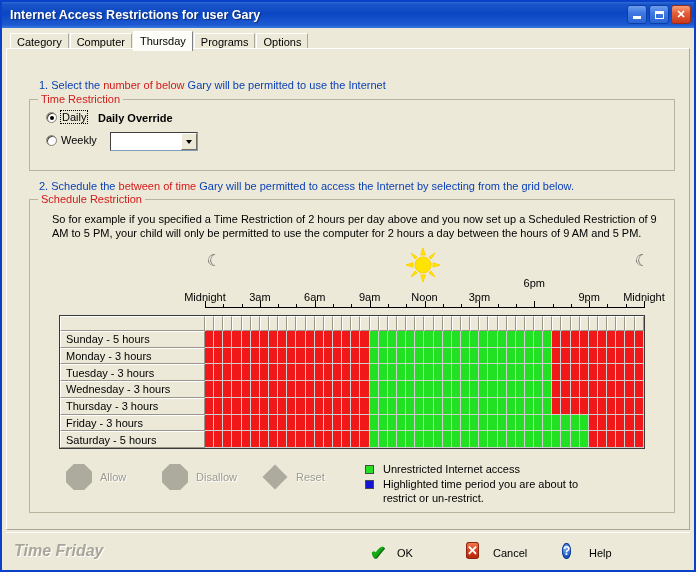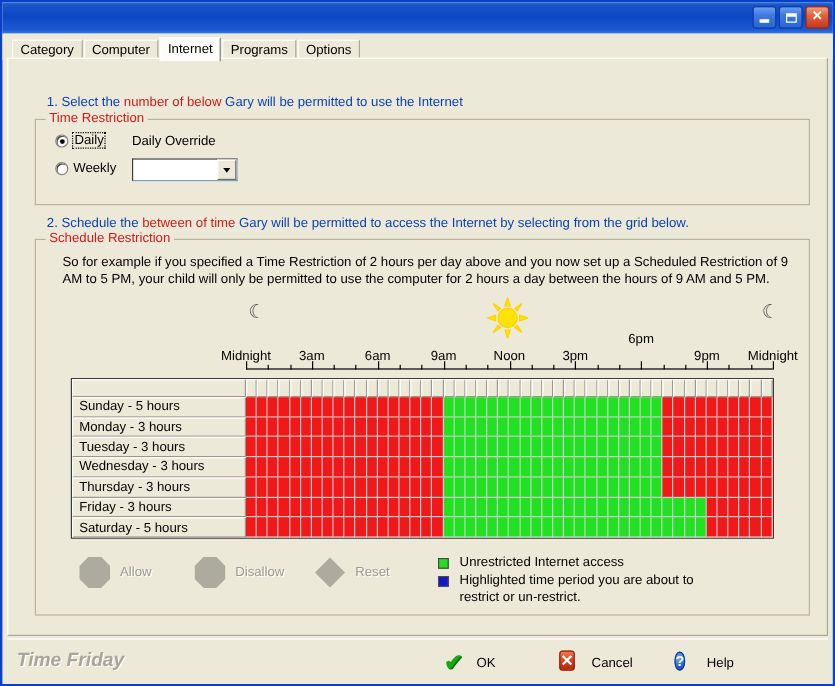--- a/index.html
+++ b/index.html
@@ -220,20 +220,21 @@
     border:1px solid #123c90;
     color:#fff;font-size:12px;font-weight:bold;line-height:16px;text-align:center;
   }
 </style>
 </head>
 <body>
 
 <div class="window">
 
   <div class="titlebar">
+    <div class="ttl">Internet Access Restrictions for user Gary</div>
     <div class="winbtns">
       <div class="wbtn">
         <div class="g">
             <div class="minbar"></div>
           </div>
       </div>
       <div class="wbtn">
         <div class="g">
             <div class="maxsq"></div>
           </div>
@@ -241,21 +242,21 @@
       <div class="wbtn close">
         <div class="g">✕</div>
       </div>
     </div>
   </div>
 
   <div class="tabstrip">
     <div class="tabs">
       <div class="tab">Category</div>
       <div class="tab">Computer</div>
-      <div class="tab active">Internet</div>
+      <div class="tab active">Thursday</div>
       <div class="tab">Programs</div>
       <div class="tab">Options</div>
     </div>
   </div>
 
   <div class="client">
 
     <div class="step" style="left:32px;top:30px;"><span>1. Select the </span><span class="hl">number of below</span><span> Gary will be permitted to use the Internet</span></div>
 
     <div class="group" style="left:22px;top:50px;width:646px;height:72px;">
@@ -263,21 +264,21 @@
 
       <div class="radio" style="left:16px;top:11px;">
         <span class="rdot on"></span>
         <span class="rlabel focus">Daily</span>
       </div>
       <div class="radio" style="left:16px;top:34px;">
         <span class="rdot"></span>
         <span class="rlabel">Weekly</span>
       </div>
 
-      <div class="fieldlabel" style="left:80px;top:12px;">Daily Override</div>
+      <div class="fieldlabel" style="left:68px;top:12px;font-weight:bold;">Daily Override</div>
       <div class="combo" style="left:80px;top:32px;width:88px;height:19px;">
         <span style="position:absolute;left:4px;font-size:11px;color:#000;"></span>
         <span class="arrowbtn">
             <i></i>
           </span>
       </div>
 
     </div>
 
     <div class="step" style="left:32px;top:131px;"><span>2. Schedule the </span><span class="hl">between of time</span><span> Gary will be permitted to access the Internet by selecting from the grid below.</span></div>

